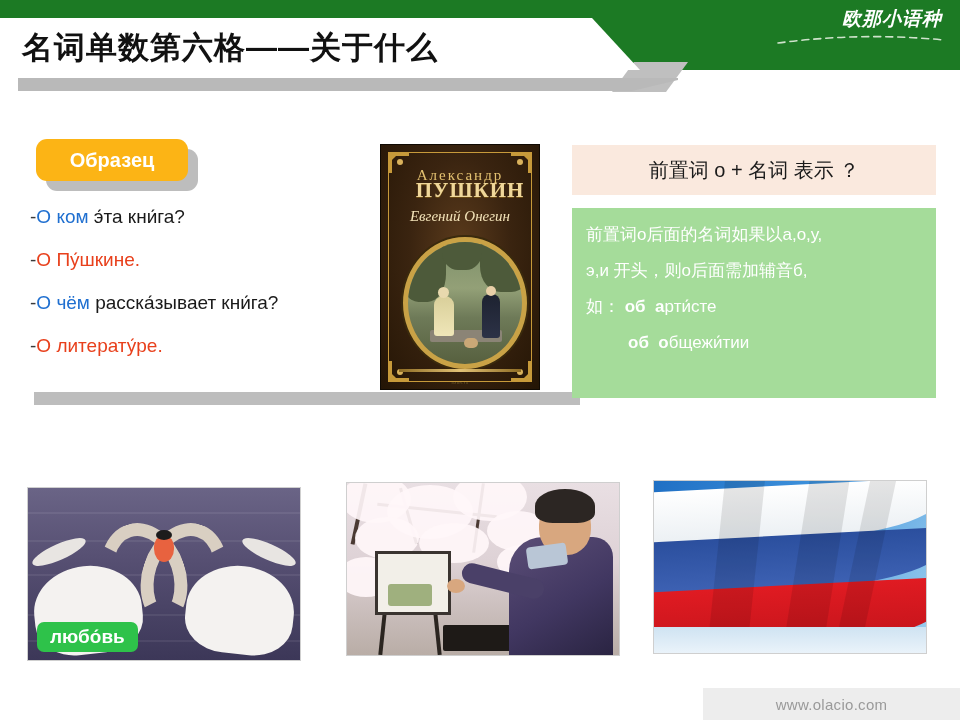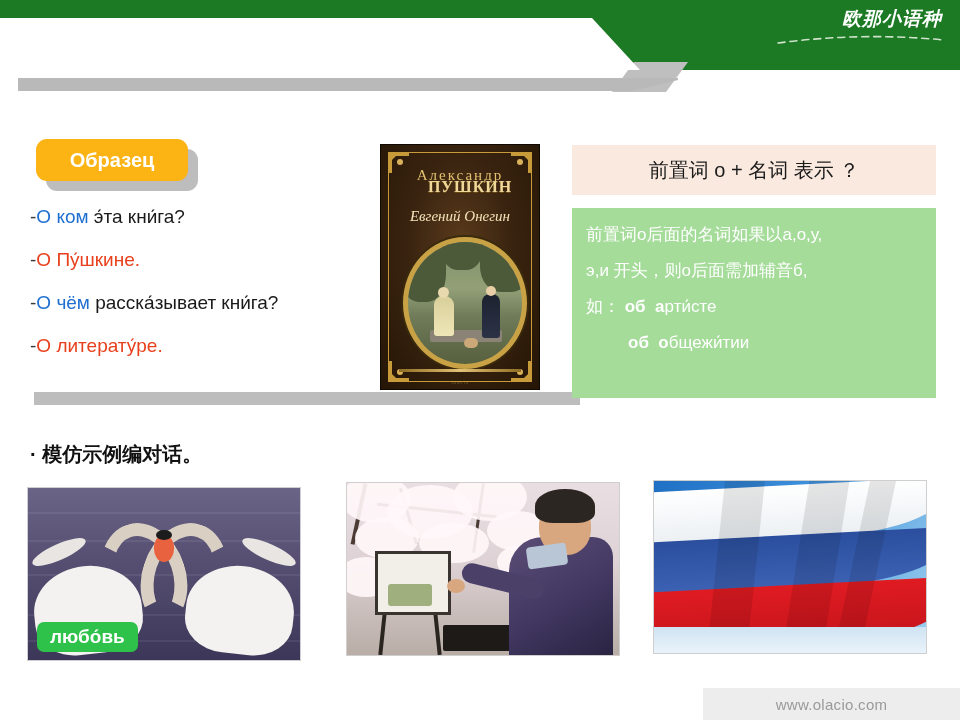--- a/index.html
+++ b/index.html
@@ -79,21 +79,21 @@
   .book-corner{position:absolute;width:20px;height:20px;}
   .book-corner svg{display:block;}
   .bk-author{
     position:absolute;left:0;right:0;top:22px;text-align:center;
     font-family:"Liberation Serif","DejaVu Serif",serif;
     font-size:15px;color:#e3c170;letter-spacing:2px;
   }
   .bk-title{
     position:absolute;left:12px;right:0;top:33px;text-align:center;
     font-family:"Liberation Serif","DejaVu Serif",serif;
-    font-size:16px;font-weight:bold;color:#efd79a;letter-spacing:1px;
+    font-size:21px;font-weight:bold;color:#efd79a;letter-spacing:1px;
     text-shadow:0 1px 0 #6b4a12;
     padding-left:8px;
   }
   .bk-sub{
     position:absolute;left:0;right:0;top:63px;text-align:center;
     font-family:"Liberation Serif","DejaVu Serif",serif;
     font-style:italic;font-size:15px;color:#f3e3b8;
   }
   .bk-oval{
     position:absolute;left:22px;top:92px;width:114px;height:122px;
@@ -221,20 +221,21 @@
 </head>
 <body>
 
 <div class="slide">
 
   <div class="hdr-green"></div>
   <div class="hdr-shadow-tip"></div>
   <div class="hdr-white-chevron"></div>
   <div class="hdr-shadow-chevron"></div>
 
+  <div class="slide-title">名词单数第六格——关于什么</div>
 
   <div class="logo">欧那小语种</div>
   <svg class="logo-swoosh" viewBox="0 0 170 12">
     <path d="M2 9 Q 85 -2 168 6" fill="none" stroke="#cfe3cc" stroke-width="1.6" stroke-dasharray="7 5" stroke-linecap="round"></path>
   </svg>
 
   <div class="left-shadow"></div>
 
   <div class="badge-shadow"></div>
   <div class="badge">Образец</div>
@@ -307,24 +308,20 @@
     <p>э,и 开头，则о后面需加辅音б,</p>
     <p>
       <span>如：</span>
       <span class="b">об</span>&nbsp;&nbsp;<span class="b">а</span><span>рти́сте</span>
     </p>
     <p class="indent">
       <span class="b">об</span>&nbsp;&nbsp;<span class="b">о</span><span>бщежи́тии</span>
     </p>
   </div>
 
-  <div class="task">
-    <span>·</span>
-    <span>模仿示例编对话。</span>
-  </div>
 
   <div class="card card-1">
     <div class="swan-bg"></div>
     <div class="swan-ripple" style="top:24px;"></div>
     <div class="swan-ripple" style="top:52px;"></div>
     <div class="swan-ripple" style="top:86px;"></div>
     <div class="swan-ripple" style="top:126px;"></div>
     <div class="swan-ripple" style="top:152px;"></div>
 
     <div class="swan-body swan-l"></div>

